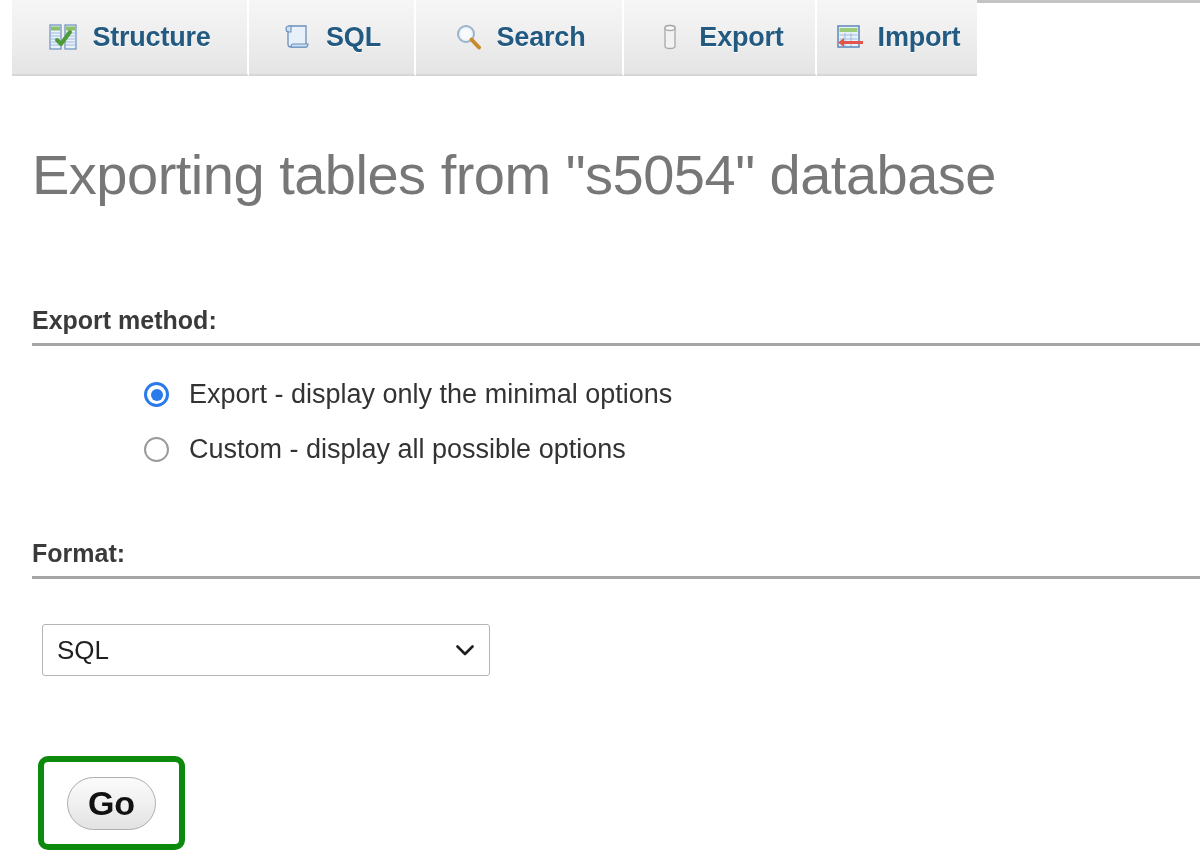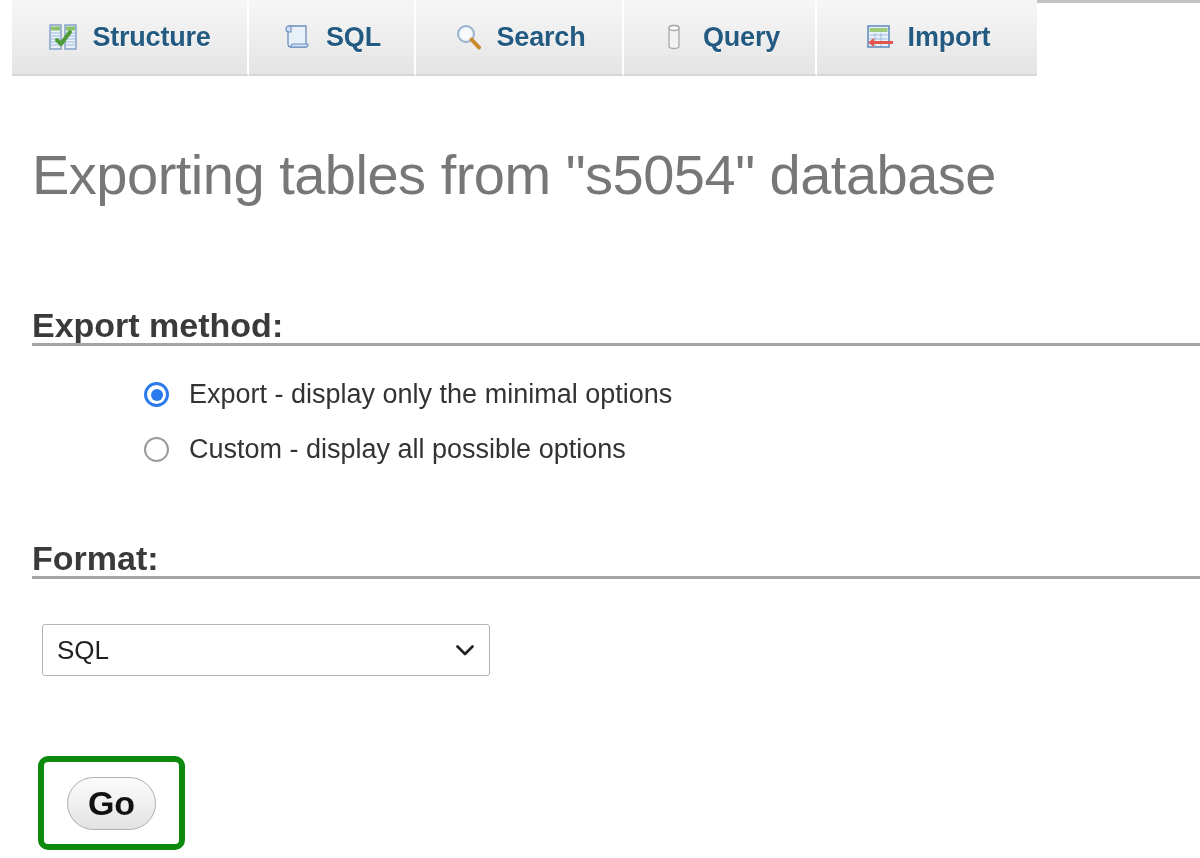--- a/index.html
+++ b/index.html
@@ -68,21 +68,21 @@
     flex: 0 0 30px;
     display: block;
   }
 
   
   .tab-structure { width: 237px; }
   .tab-sql       { width: 167px; }
   .tab-search    { width: 208px; }
   .tab-query     { width: 193px; }
   .tab-export    { width: 195px; }
-  .tab-import    { width: 220px; }
+  .tab-import    { width: 160px; }
 
   
   #page {
     position: absolute;
     left: 0;
     top: 78px;
     width: 1200px;
     height: 780px;
     background: #ffffff;
   }
@@ -95,21 +95,21 @@
     font-weight: normal;
     color: #777777;
     letter-spacing: -0.5px;
     white-space: nowrap;
     margin: 0;
   }
 
   .section-heading {
     position: absolute;
     left: 32px;
-    font-size: 34px;
+    font-size: 25px;
     font-weight: bold;
     color: #3a3a3a;
     margin: 0;
     white-space: nowrap;
   }
   .section-rule {
     position: absolute;
     left: 32px;
     width: 1168px;
     height: 3px;
@@ -282,21 +282,21 @@
     <span class="tab-label">Search</span>
   </div>
 
   <div class="tab tab-query">
     <span class="tab-icon">
       <svg viewBox="0 0 30 30" width="30" height="30">
         <path d="M10 6 Q10 3.5 15 3.5 Q20 3.5 20 6 L20 24 Q20 26.5 15 26.5 Q10 26.5 10 24 Z" fill="#f2f2f2" stroke="#a8a8a8" stroke-width="1.3"></path>
         <ellipse cx="15" cy="6" rx="5" ry="2.5" fill="#fafafa" stroke="#a8a8a8" stroke-width="1.3"></ellipse>
       </svg>
     </span>
-    <span class="tab-label">Query</span>
+    <span class="tab-label">Export</span>
   </div>
 
 
   <div class="tab tab-import">
     <span class="tab-icon">
       <svg viewBox="0 0 30 30" width="30" height="30">
         <rect x="4" y="4" width="21" height="21" fill="#e8f0fa" stroke="#5d86b8" stroke-width="1.5"></rect>
         <rect x="5.5" y="6" width="18" height="4" fill="#9ccb7a"></rect>
         <g stroke="#9dbbdd" stroke-width="1">
           <line x1="5.5" y1="13" x2="23.5" y2="13"></line>

